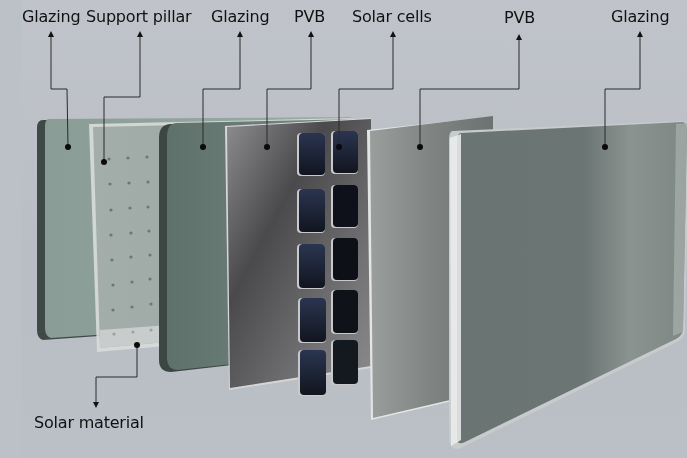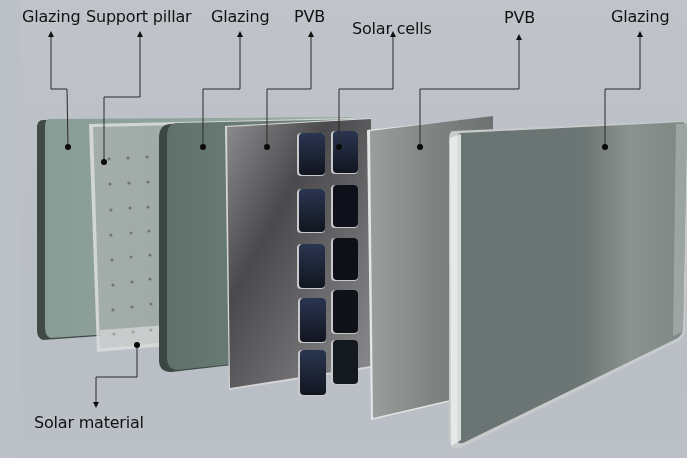--- a/index.html
+++ b/index.html
@@ -164,17 +164,17 @@
       <circle cx="399" cy="147" r="3"></circle>
       <circle cx="584" cy="147" r="3"></circle>
       <circle cx="116" cy="345" r="3"></circle>
     </g>
   </svg>
 
   <div class="label" style="left:1px; top:8px;">Glazing</div>
   <div class="label" style="left:65px; top:8px;">Support pillar</div>
   <div class="label" style="left:190px; top:8px;">Glazing</div>
   <div class="label" style="left:273px; top:8px;">PVB</div>
-  <div class="label" style="left:331px; top:20px;">Solar cells</div>
+  <div class="label" style="left:331px; top:8px;">Solar cells</div>
   <div class="label" style="left:483px; top:9px;">PVB</div>
   <div class="label" style="left:590px; top:8px;">Glazing</div>
   <div class="label" style="left:13px; top:414px;">Solar material</div>
 </div>
 
 </body></html>

